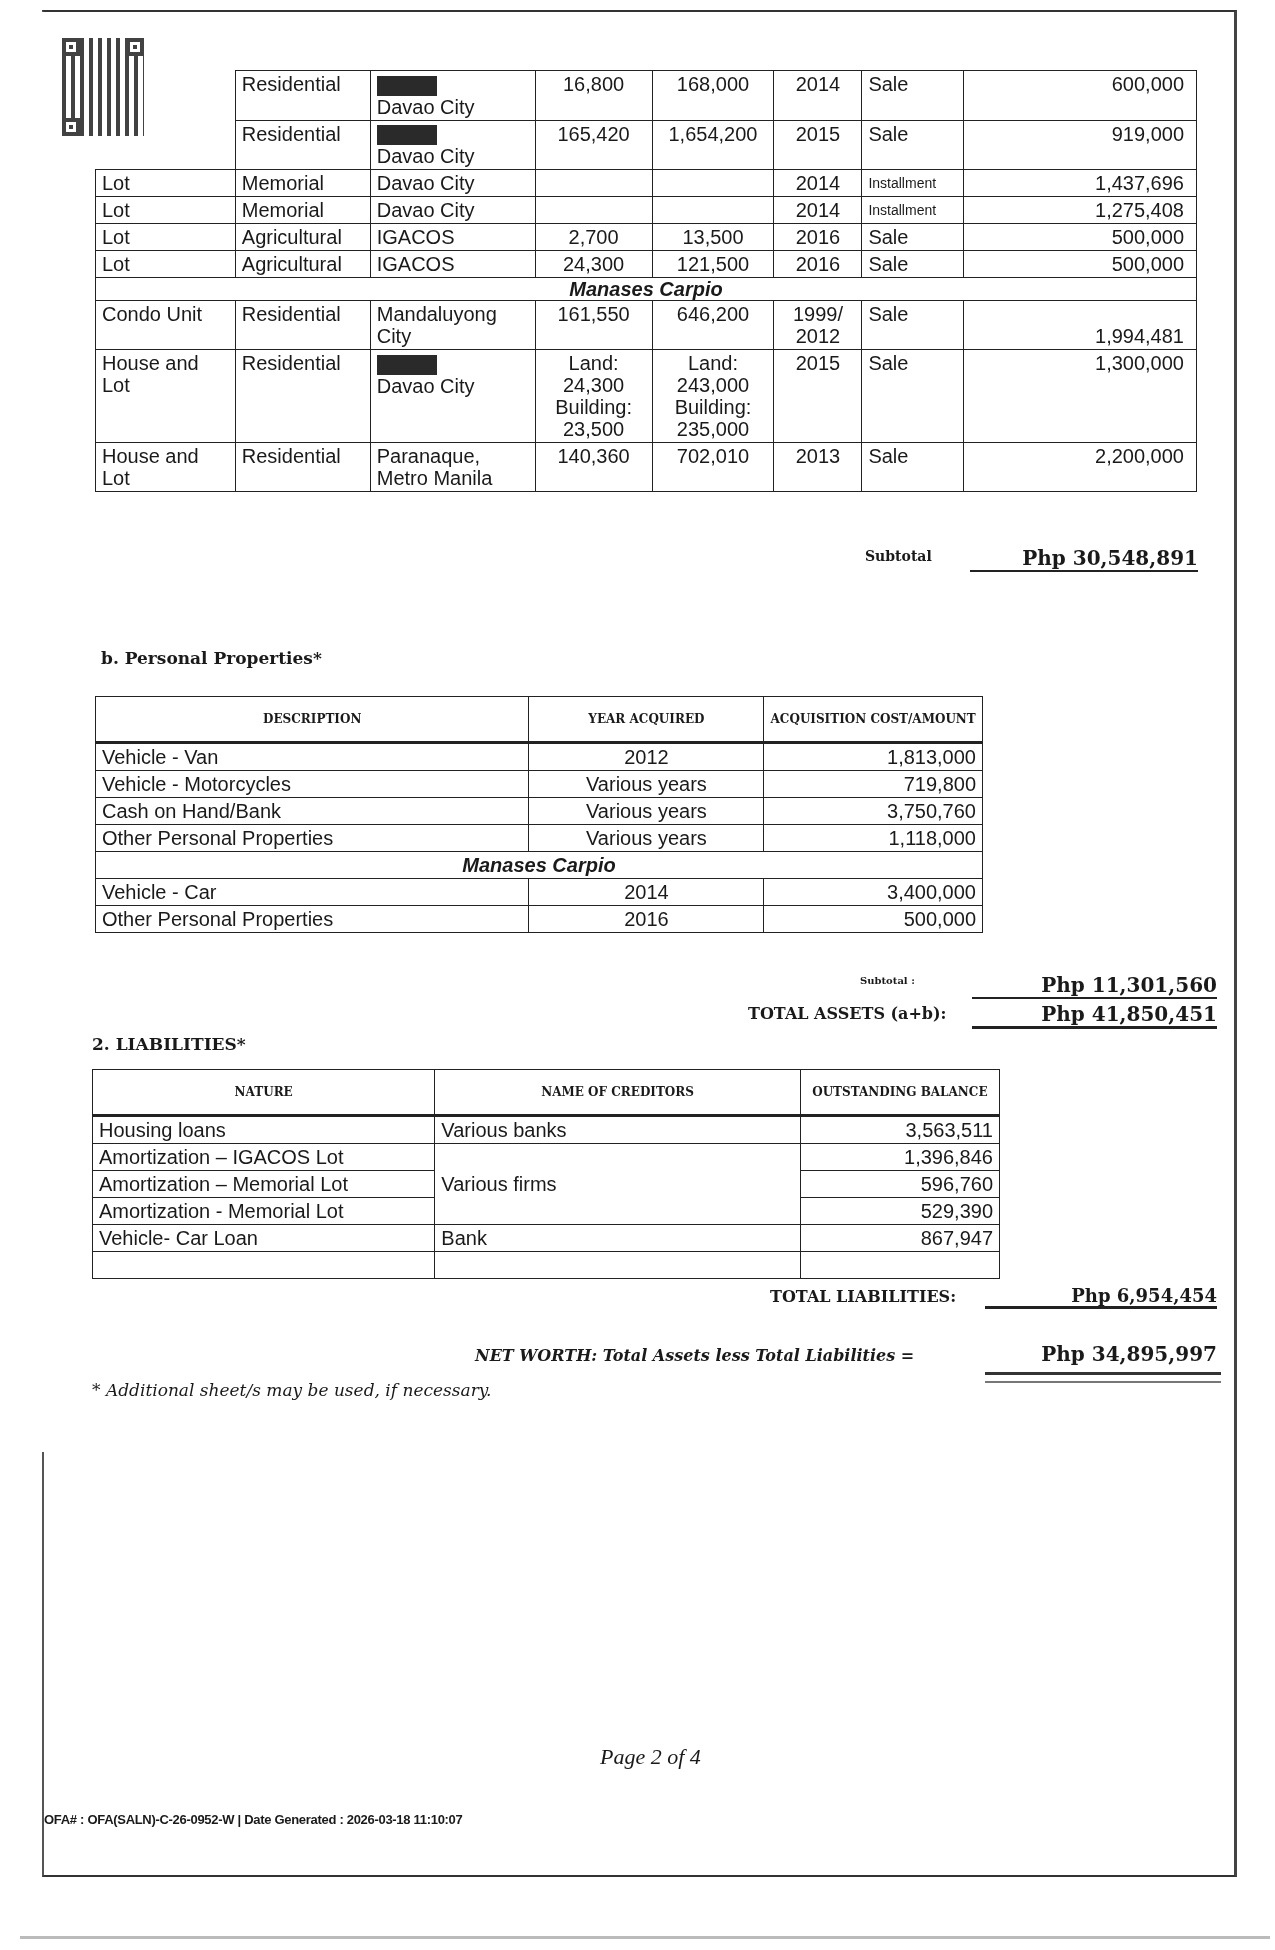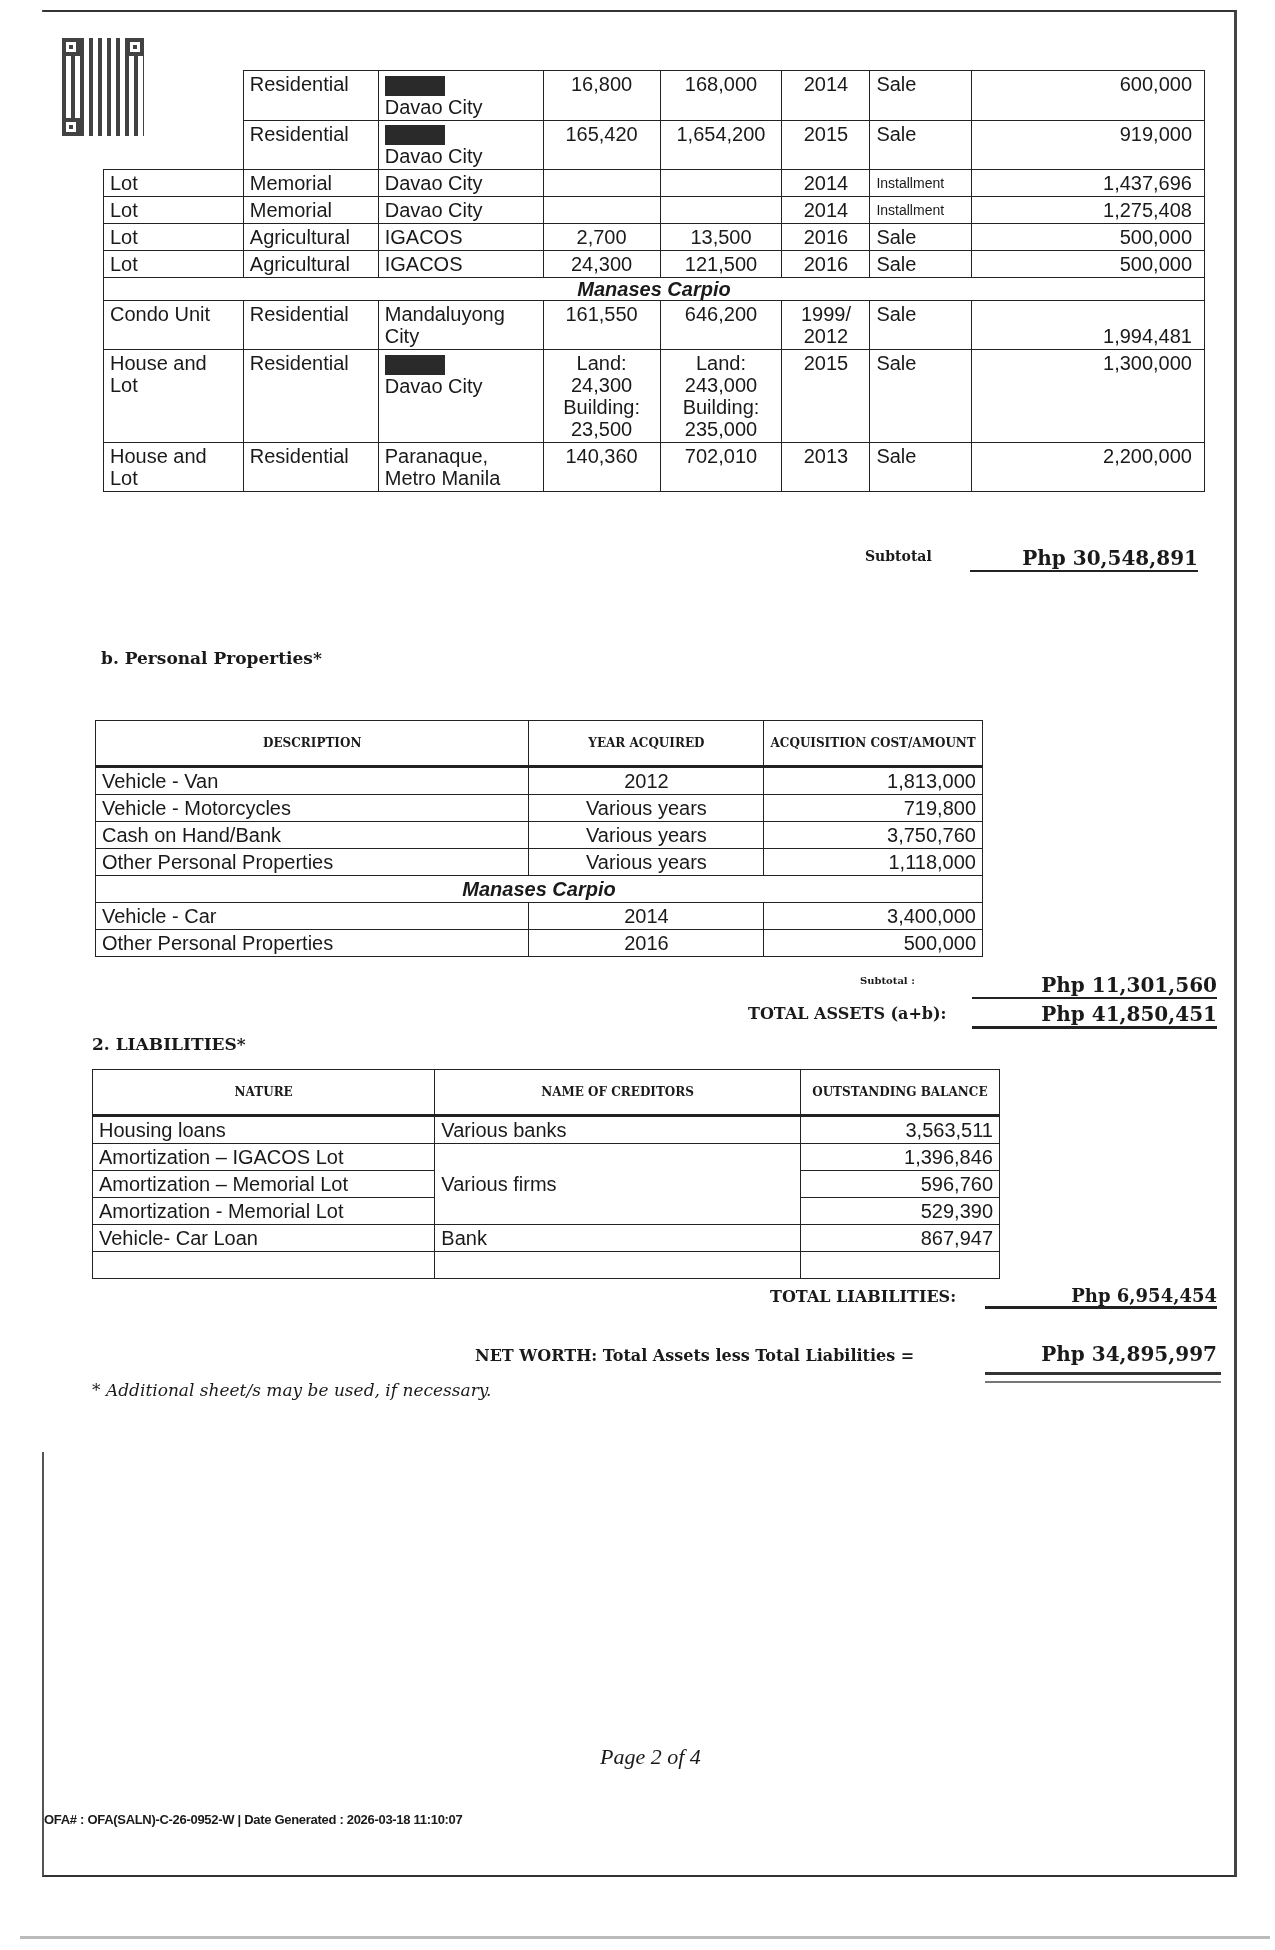--- a/index.html
+++ b/index.html
@@ -15,46 +15,46 @@
           repeating-linear-gradient(90deg, #222 0 4px, transparent 4px 9px),
           repeating-linear-gradient(0deg, transparent 0 5px, #fff 5px 8px);
         opacity: .85; }
   .qr .finder { position: absolute; width: 18px; height: 18px; border: 4px solid #222; background: #fff; box-sizing: border-box; }
   .qr .finder::after { content: ""; position: absolute; left: 3px; top: 3px; width: 4px; height: 4px; background: #222; }
 
   table { border-collapse: collapse; position: absolute; }
   td, th { border: 1.8px solid #222; padding: 2px 6px; vertical-align: top; font-size: 20px; line-height: 22px; }
 
   
-  #real-table { left: 95px; top: 70px; width: 1102px; margin-left: 8px; }
+  #real-table { left: 95px; top: 70px; width: 1102px; }
   #real-table td.num { text-align: center; }
   #real-table td.amt { text-align: right; padding-right: 12px; }
   #real-table td.small { font-size: 14px; }
   #real-table td.group { text-align: center; font-weight: bold; font-style: italic; padding: 0; }
   #real-table tr.top-row td:first-child, #real-table tr.top-row2 td:first-child { border: none; }
   .redact { display: inline-block; width: 60px; height: 20px; background: #2a2a2a; vertical-align: middle; }
 
   .subtotal-label { position: absolute; font-family: "DejaVu Serif", serif; font-weight: bold; font-size: 14px; }
   .subtotal-val { position: absolute; font-family: "DejaVu Serif", serif; font-weight: bold; font-size: 20px; text-align: right;
                   border-bottom: 2px solid #222; }
 
   .section-heading { position: absolute; font-family: "DejaVu Serif", serif; font-weight: bold; font-size: 17px; }
 
-  #pp-table { left: 95px; top: 720px; width: 888px; border-radius: 18px; }
+  #pp-table { left: 95px; top: 696px; width: 888px; border-radius: 18px; }
   #pp-table th { font-family: "DejaVu Serif", serif; font-size: 12px; text-transform: uppercase; height: 40px; vertical-align: middle; border-bottom: 3px solid #222; }
   #pp-table td.c { text-align: center; }
   #pp-table td.r { text-align: right; }
   #pp-table td.group { text-align: center; font-weight: bold; font-style: italic; }
 
   #liab-table { left: 92px; top: 1069px; width: 908px; }
   #liab-table th { font-family: "DejaVu Serif", serif; font-size: 12px; height: 40px; vertical-align: middle; border-bottom: 3px solid #222; }
   #liab-table td.r { text-align: right; }
   #liab-table td.creditor { vertical-align: middle; }
 
-  .net-label { position: absolute; font-family: "DejaVu Serif", serif; font-weight: bold; font-size: 17px; }
+  .net-label { position: absolute; font-family: "DejaVu Serif", serif; font-weight: bold; font-size: 17px; font-style: italic; }
   .footnote { position: absolute; left: 92px; top: 1380px; font-family: "DejaVu Serif", serif; font-style: italic; font-size: 17px; }
   .page-num { position: absolute; left: 600px; top: 1744px; font-family: "Liberation Serif", serif; font-style: italic; font-size: 22px; }
   .ofa { position: absolute; left: 44px; top: 1812px; font-family: "Liberation Sans", sans-serif; font-weight: bold; font-size: 13px; letter-spacing: -0.3px; }
   .double-rule { position: absolute; height: 6px; border-top: 3px solid #333; border-bottom: 2px solid #777; }
 </style>
 </head>
 <body>
 
 <div class="page-frame">
     <div class="left-gap"></div>

